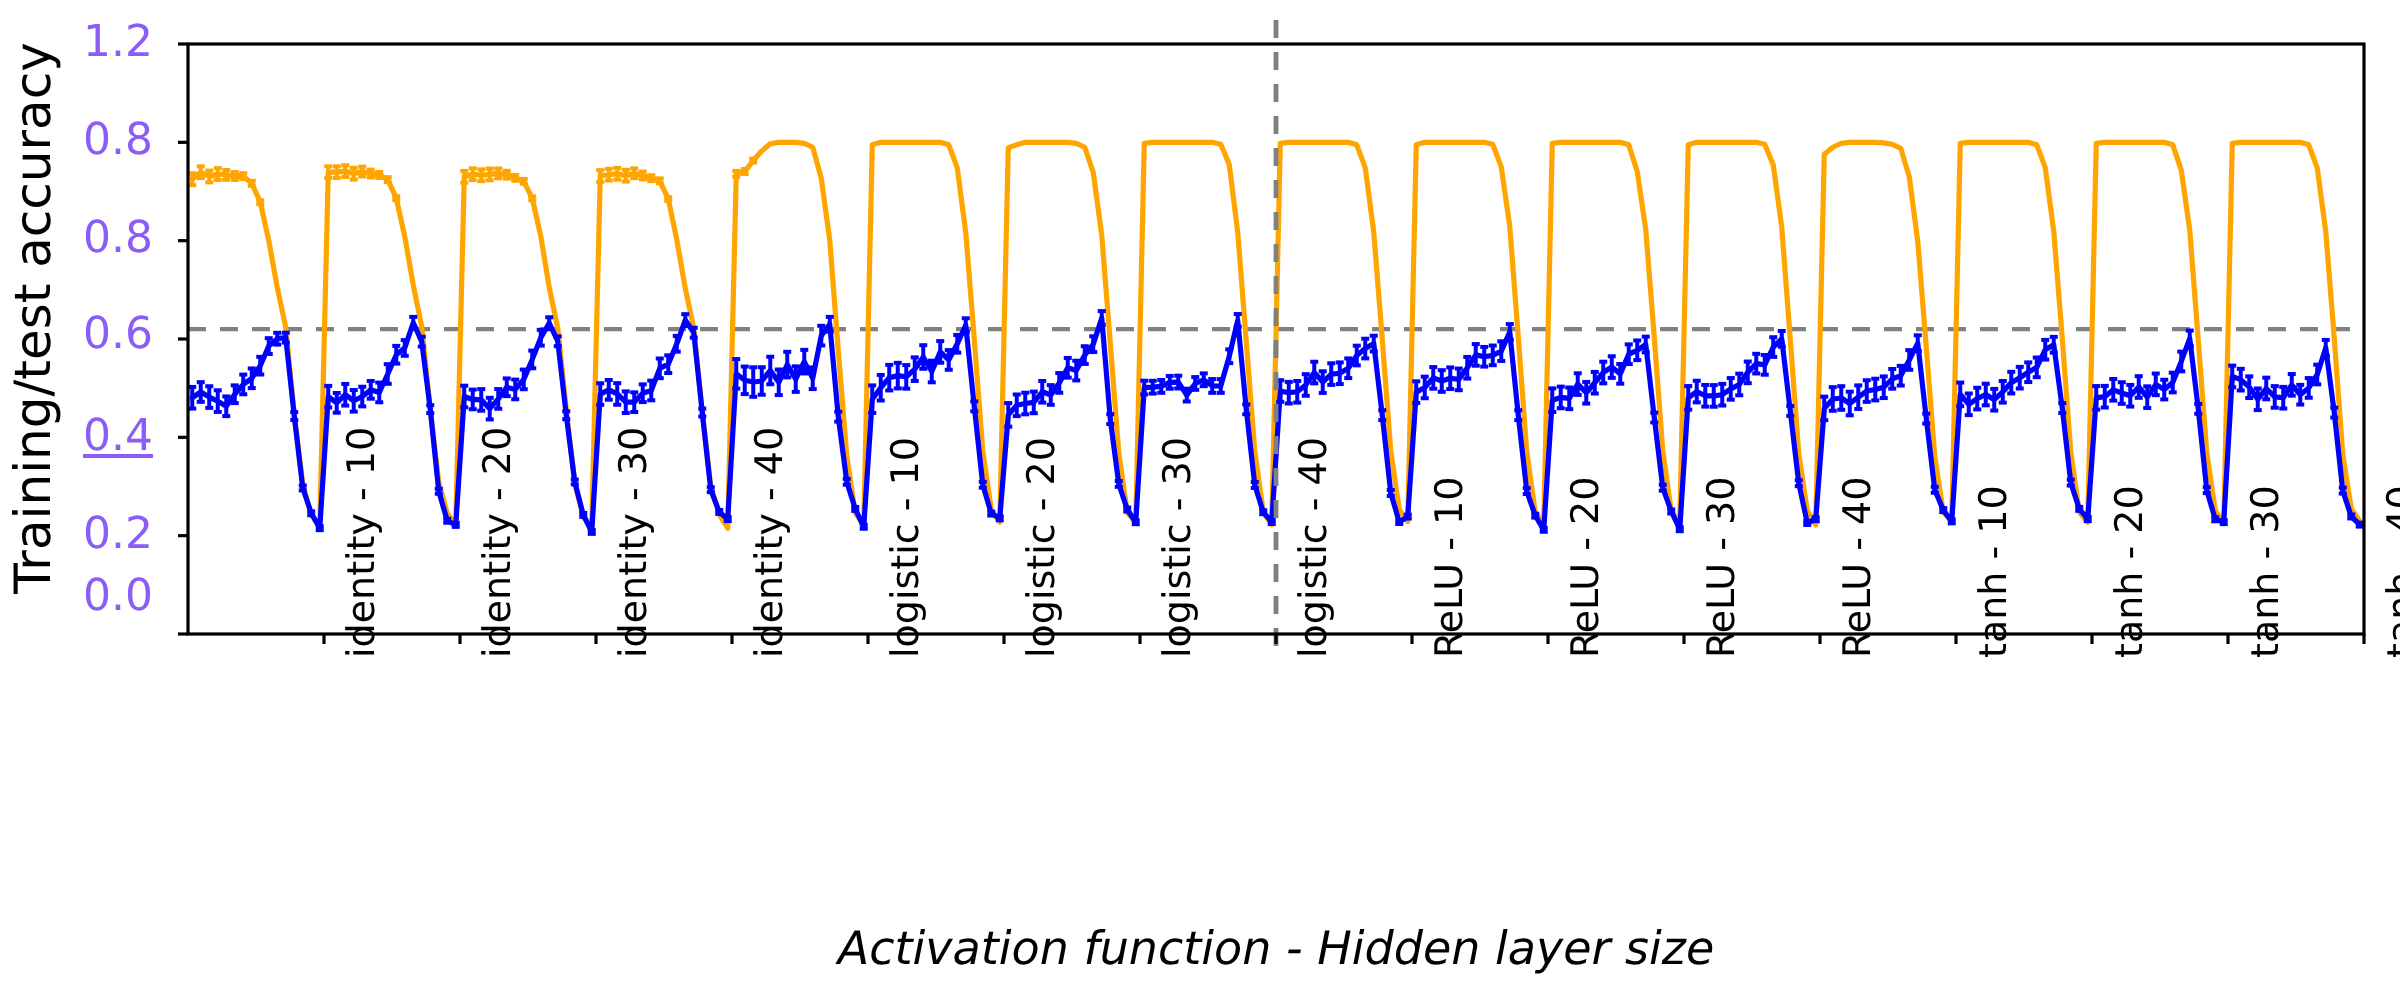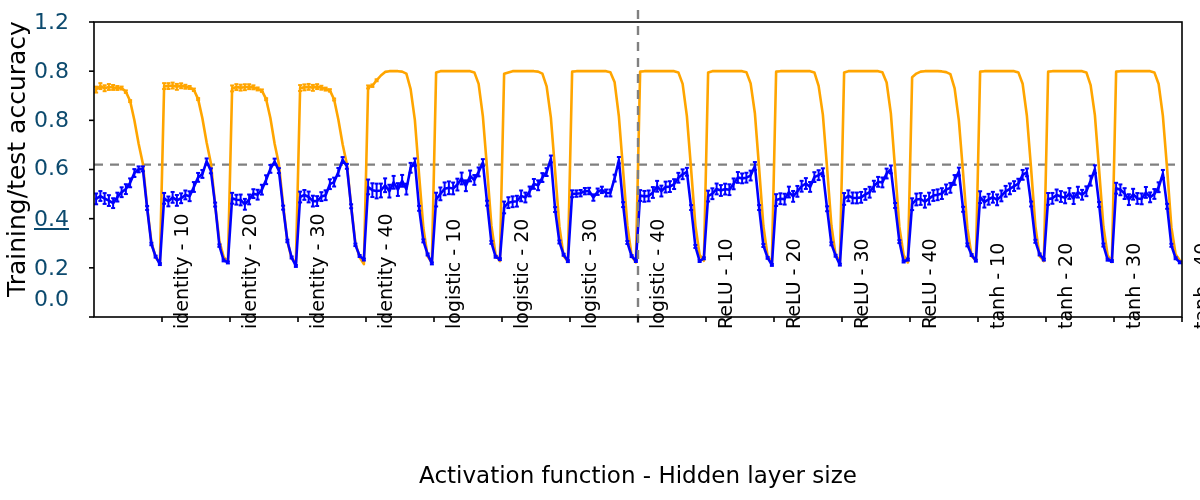--- a/index.html
+++ b/index.html
@@ -11,25 +11,25 @@
     left:0px; top:0px;
     width:318px; height:34px;
     transform-origin: 0 0;
     transform: rotate(-90deg) translate(-318px, 0px);
     font-size:25px; color:#000; line-height:34px;
     text-align:center; white-space:nowrap;
   }
   .xlabel{
     position:absolute;
     left:94px; top:462px; width:1088px;
-    text-align:center; font-size:23px; color:#000; white-space:nowrap;
+    text-align:center; font-size:23px; color:#000; white-space:nowrap;font-style:italic;
   }
   .ytick{
-    position:absolute; right:0; width:50px; text-align:left;
-    font-size:22px; color:#0c4a6e; line-height:1; white-space:nowrap;
+    position:absolute; right:0; width:50px; text-align:center;
+    font-size:22px; color:#8b5cf6; line-height:1; white-space:nowrap;
   }
   #ytick-wrap{position:absolute; left:10px; top:0; width:74px; height:500px;}
   #xtick-wrap{position:absolute; left:0; top:0; width:1200px; height:500px;}
   .xtick{
     position:absolute;
     font-size:19px; color:#000; white-space:nowrap;
     transform-origin: 0 0;
     transform: rotate(-90deg);
   }
 </style>

